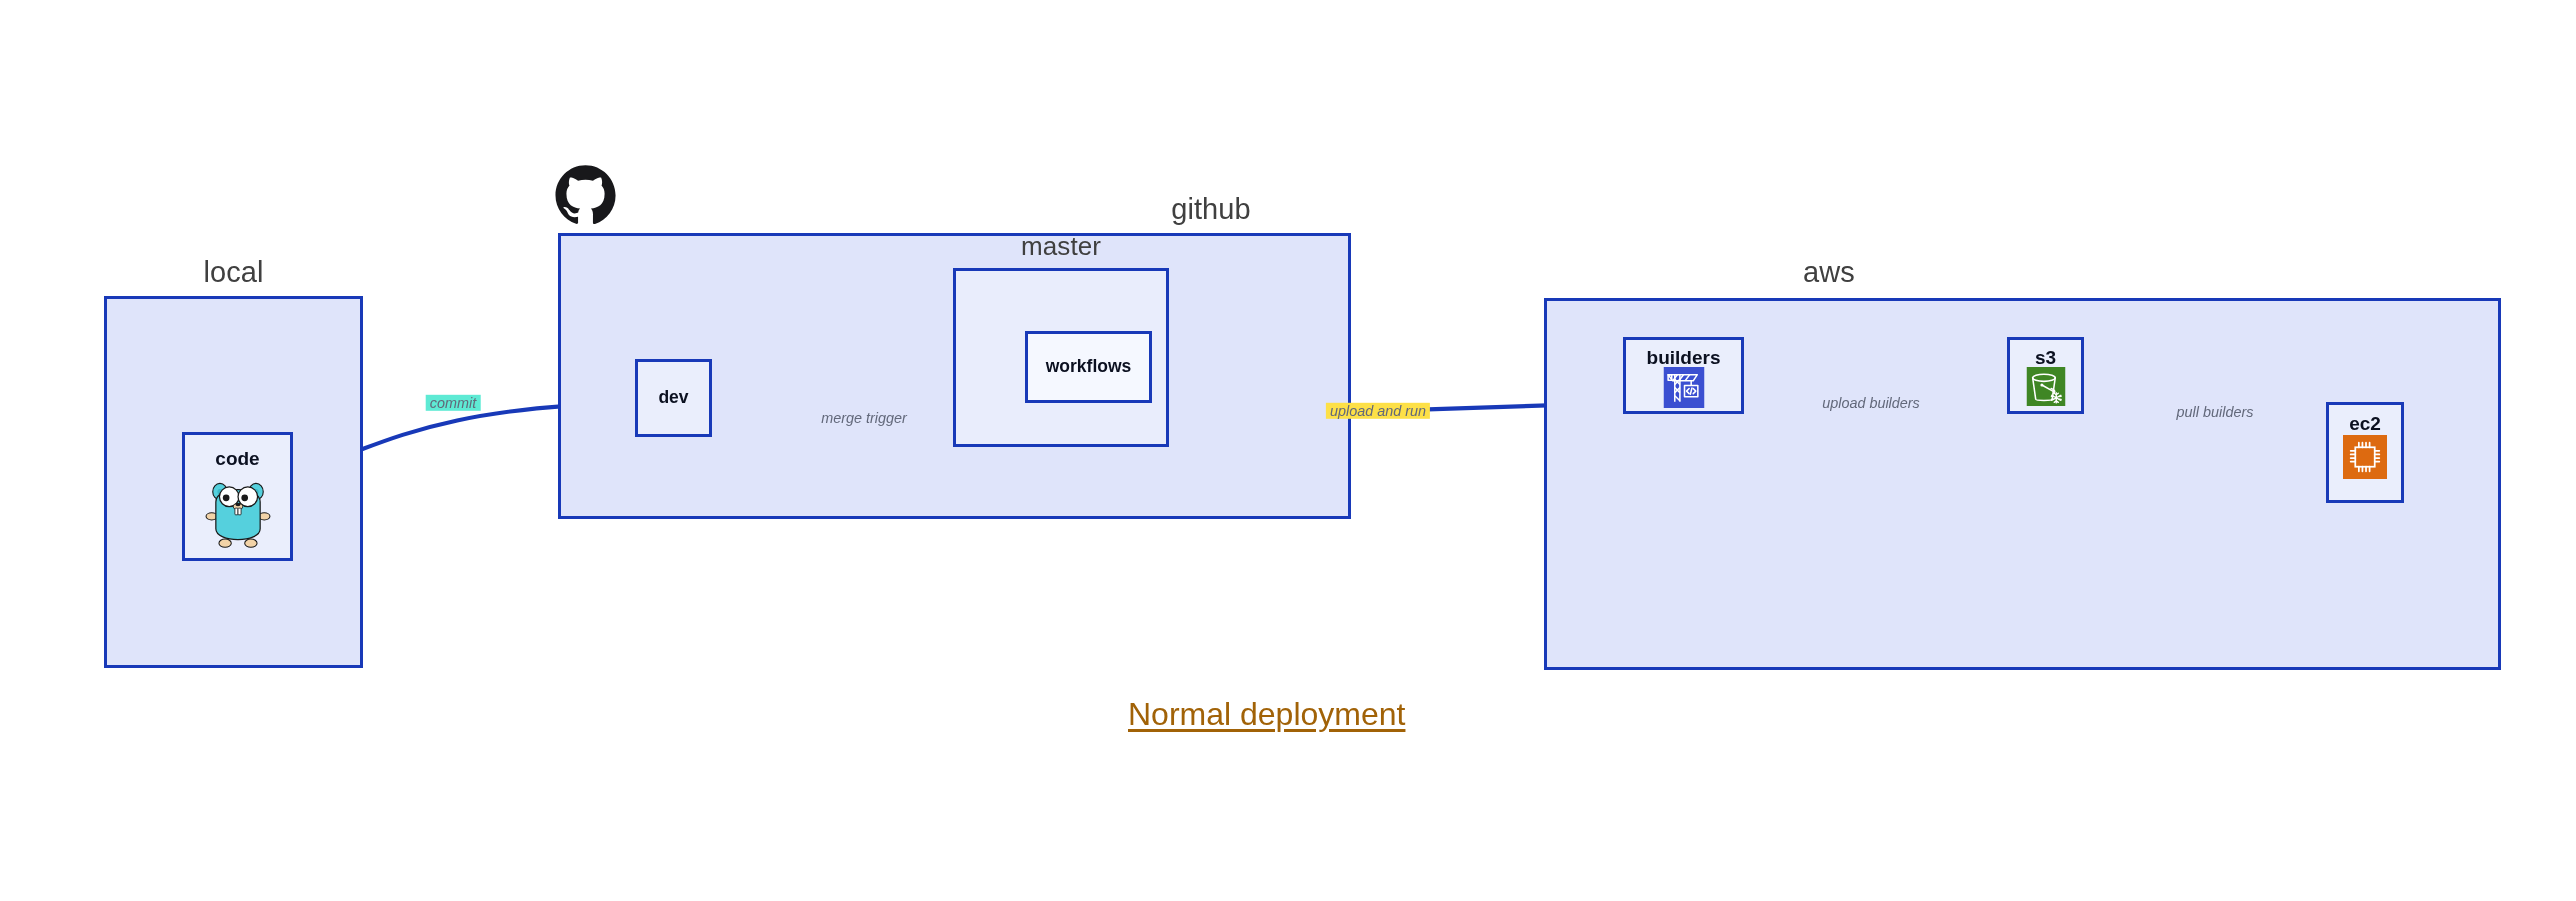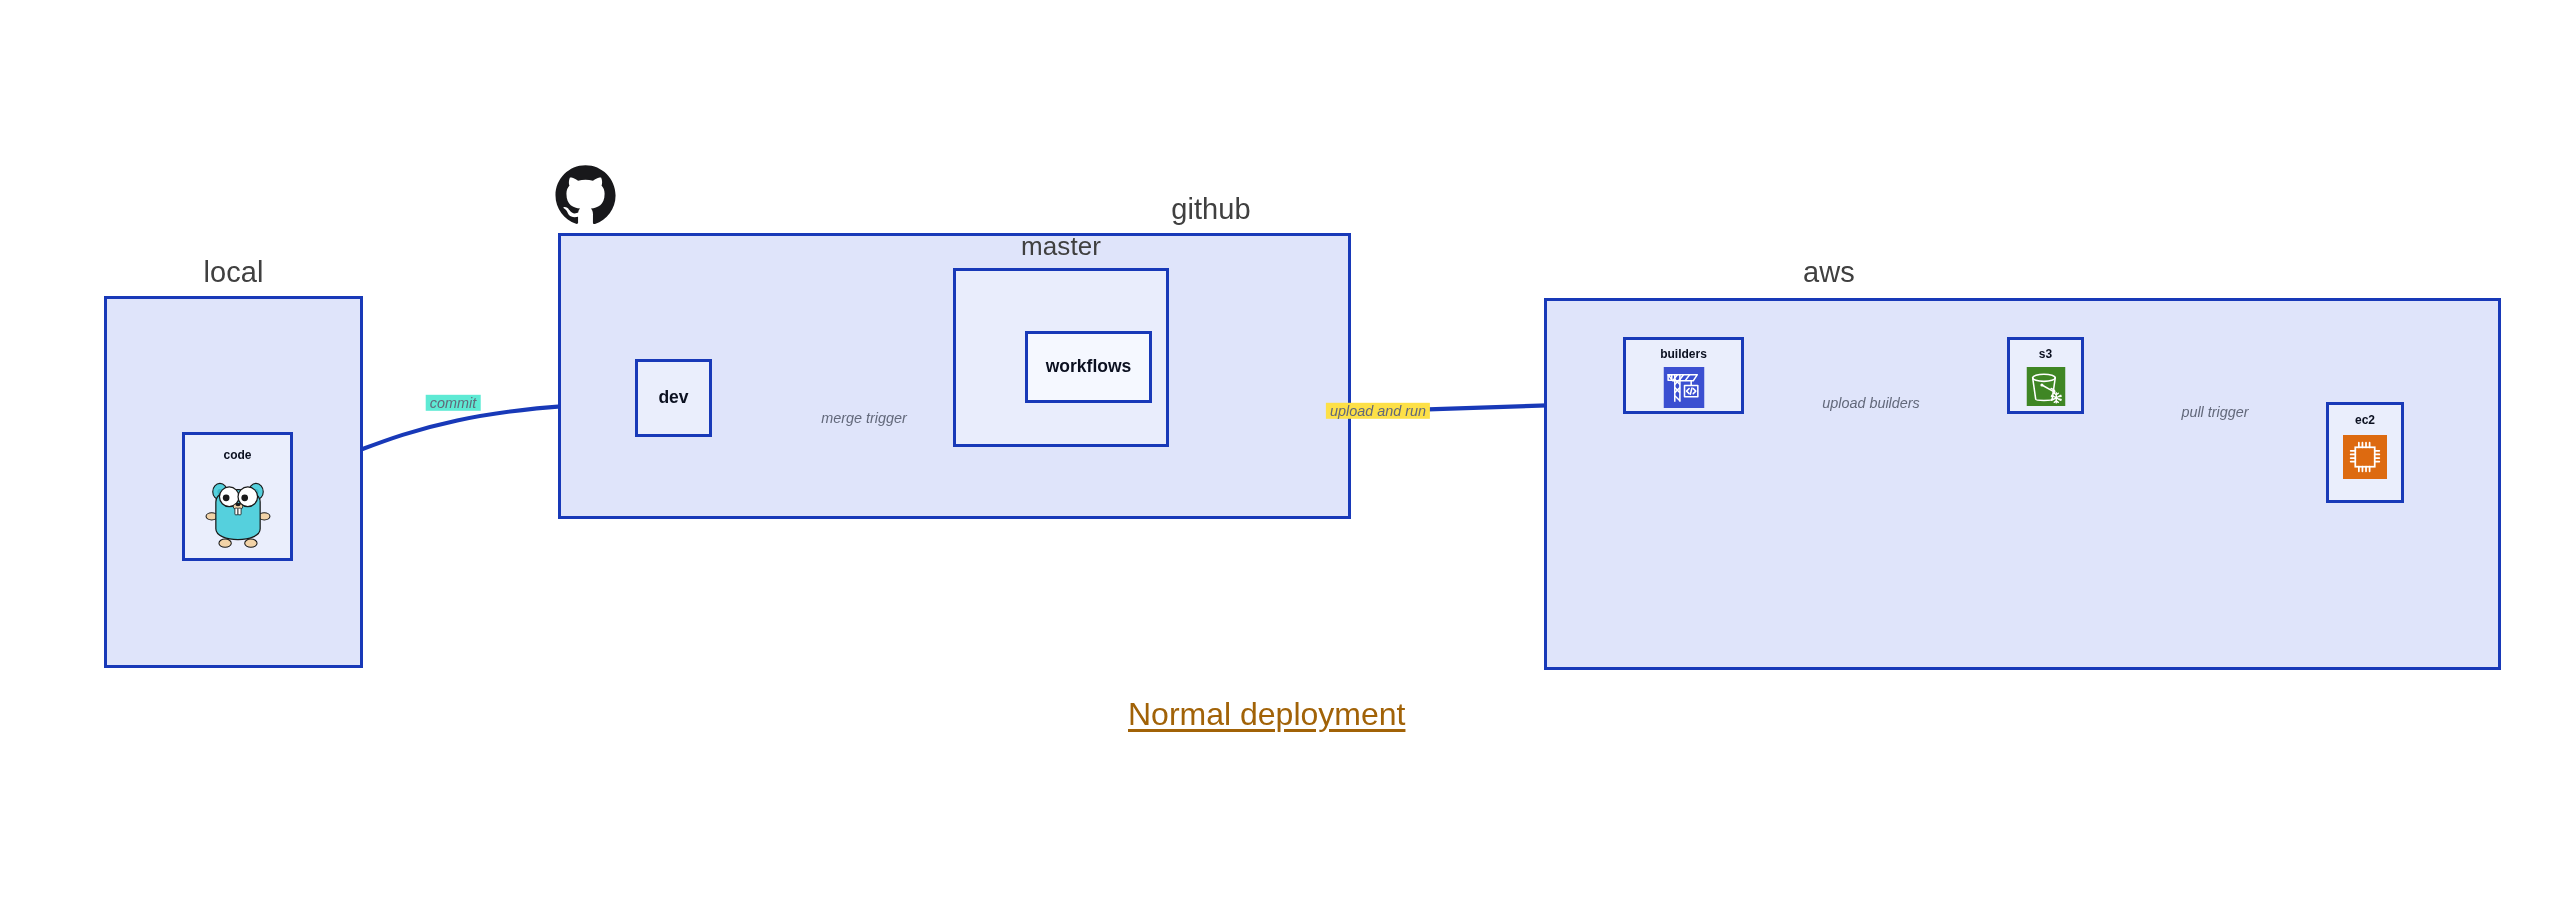--- a/index.html
+++ b/index.html
@@ -54,21 +54,21 @@
     border: 3.6px solid #1839b8;
   }
   .node.white {
     background: #f5f8ff;
   }
   .node-label {
     position: absolute;
     left: 0;
     right: 0;
     color: #0b1020;
-    font-size: 12px;
+    font-size: 19px;
     font-weight: 700;
     text-align: center;
     white-space: nowrap;
     line-height: 1;
   }
   .node-label.centered {
     top: 50%;
     transform: translateY(-50%);
     font-size: 17.5px;
   }
@@ -286,18 +286,18 @@
   </div>
 
   <div class="edge-label-mask" style="left:453px; top:403px; background:#5eead4;">commit</div>
 
   <div class="edge-label-mask" style="left:864px; top:418px; background:#dfe4fa;">merge trigger</div>
 
   <div class="edge-label-mask" style="left:1378px; top:411px; background:#fde047;">upload and run</div>
 
   <div class="edge-label-mask" style="left:1871px; top:403px; background:#dfe4fa;">upload builders</div>
 
-  <div class="edge-label-mask" style="left:2215px; top:412px; background:#dfe4fa;">pull trigger</div>
+  <div class="edge-label-mask" style="left:2215px; top:412px; background:#dfe4fa;">pull builders</div>
 
   <div class="diagram-title" style="left:1128px; top:698px;">Normal deployment</div>
 
 </div>
 
 
 </body></html>

